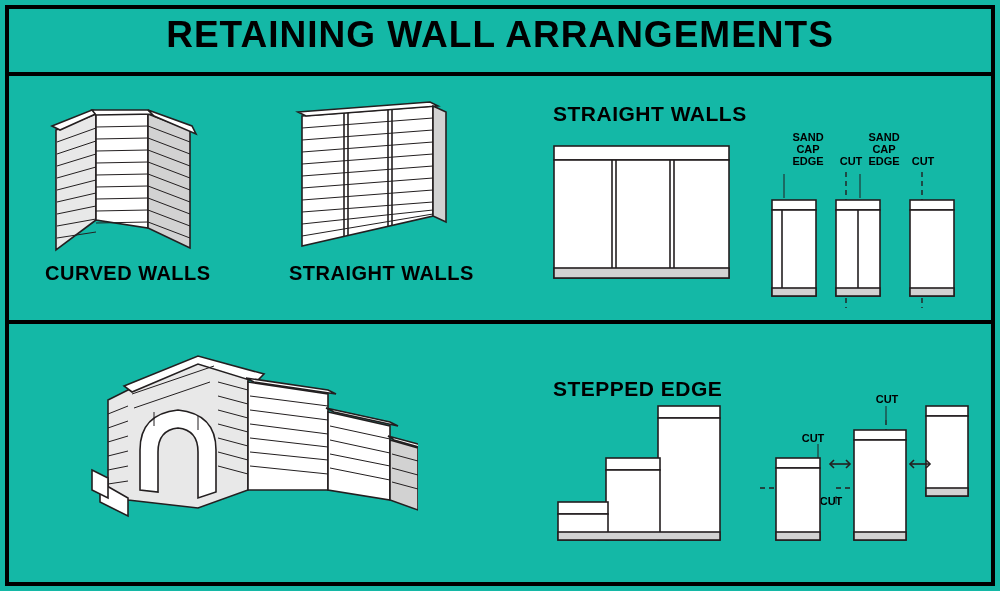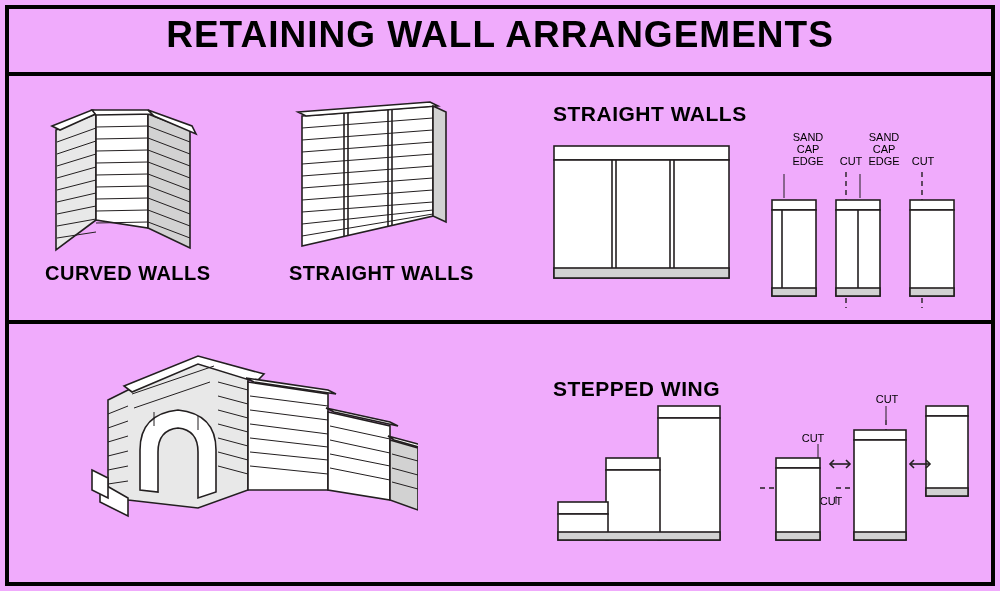--- a/index.html
+++ b/index.html
@@ -8,21 +8,21 @@
     background: #ffffff;
   }
   body {
     font-family: "Liberation Sans", sans-serif;
     color: #000000;
   }
   #page {
     position: relative;
     width: 1000px;
     height: 591px;
-    background: #f0abfc;
+    background: #14b8a6;
     overflow: hidden;
   }
   .frame {
     position: absolute;
     left: 5px;
     top: 5px;
     width: 990px;
     height: 581px;
     border: 4px solid #000;
     box-sizing: border-box;
@@ -58,21 +58,21 @@
   .section-head {
     position: absolute;
     font-size: 21px;
     font-weight: bold;
     letter-spacing: 0.5px;
     white-space: nowrap;
   }
   .tiny {
     position: absolute;
     font-size: 11px;
-    font-weight: normal;
+    font-weight: bold;
     line-height: 12px;
     text-align: center;
     white-space: nowrap;
   }
 
   svg { display: block; }
   .art { position: absolute; }
 
   .ln { stroke: #231f20; stroke-width: 1.6; fill: none; }
   .ln-thin { stroke: #231f20; stroke-width: 1; fill: none; }
@@ -281,21 +281,21 @@
         <line x1="56" y1="68" x2="132" y2="42"></line>
         <line x1="76" y1="72" x2="76" y2="86"></line>
         <line x1="120" y1="76" x2="120" y2="90"></line>
       </g>
 
       <polygon class="fill-lt" points="22,142 50,158 50,176 22,162"></polygon>
       <polygon class="fill-lt" points="14,130 30,138 30,158 14,150"></polygon>
     </svg>
   </div>
 
-  <div class="section-head" style="left:553px; top:377px;">STEPPED WING</div>
+  <div class="section-head" style="left:553px; top:377px;">STEPPED EDGE</div>
 
   <div class="art" style="left:548px; top:400px;">
     <svg width="200" height="155" viewBox="0 0 200 155">
 
       <rect class="fill-lt" x="110" y="6" width="62" height="12"></rect>
       <rect class="fill-lt" x="110" y="18" width="62" height="122"></rect>
 
       <rect class="fill-lt" x="58" y="58" width="54" height="12"></rect>
       <rect class="fill-lt" x="58" y="70" width="54" height="70"></rect>
 

